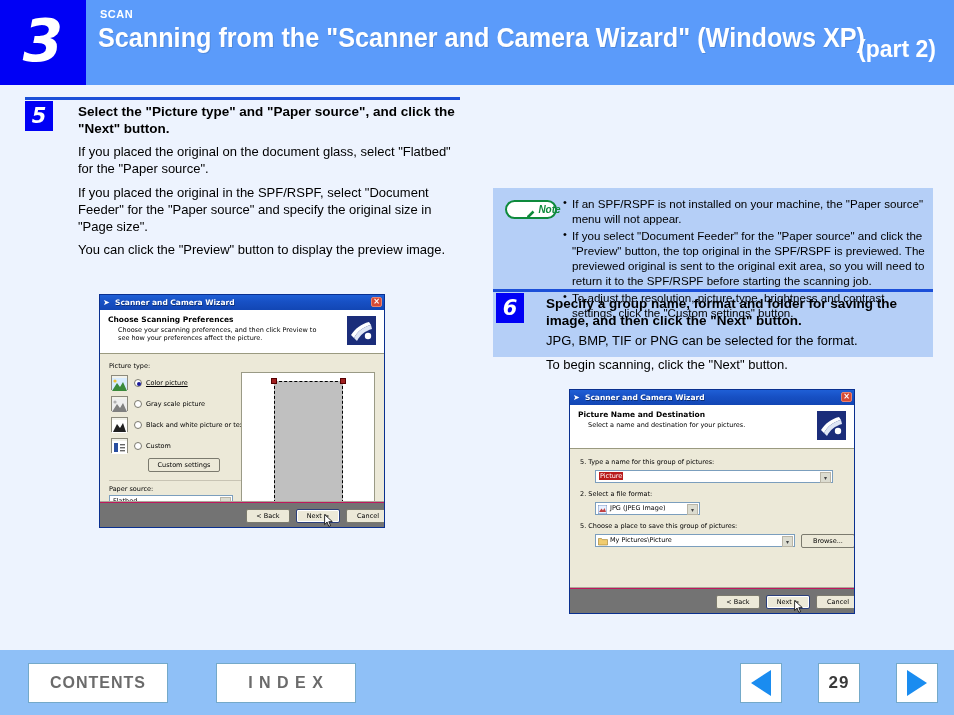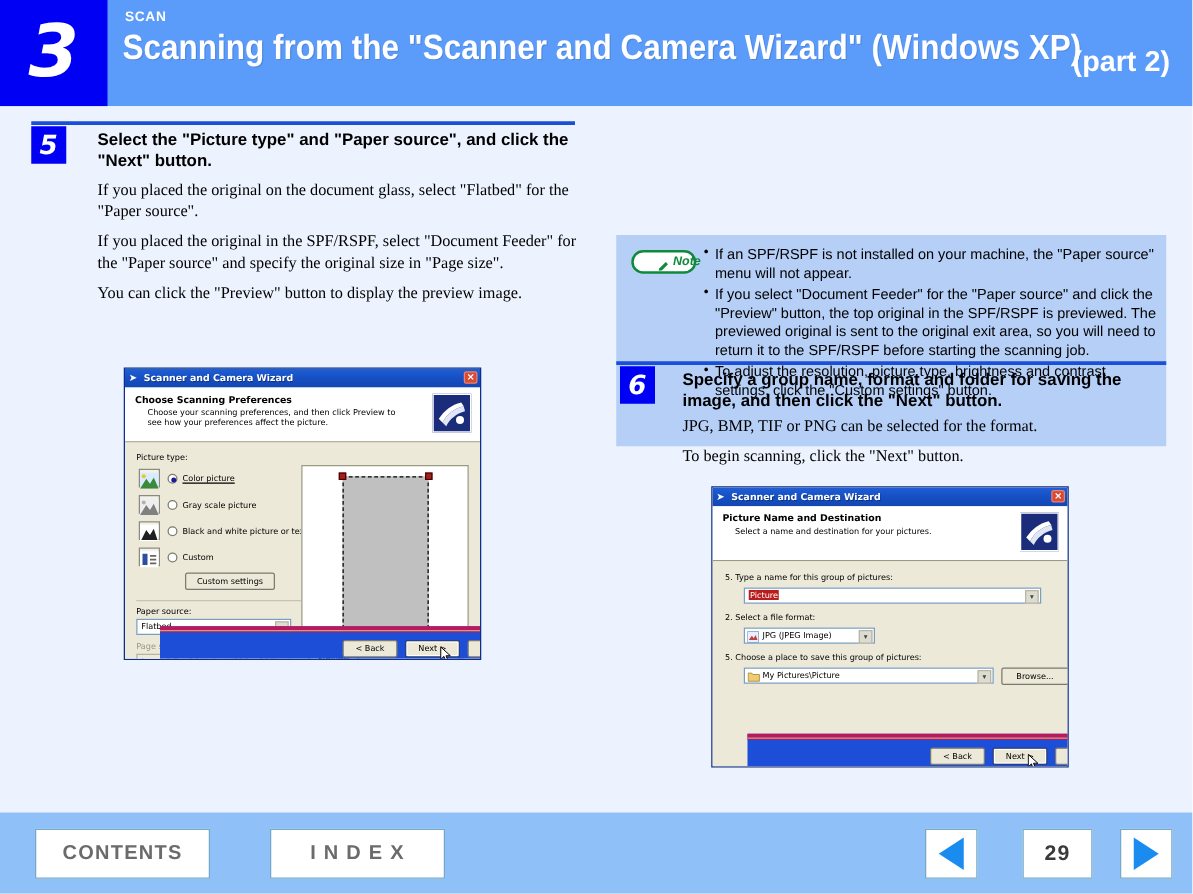--- a/index.html
+++ b/index.html
@@ -92,21 +92,21 @@
     font-weight: bold;
     color: #000000;
     line-height: 1.25;
   }
   .step-body {
     position: absolute;
     font-size: 13px;
     color: #000000;
     line-height: 1.3;
   }
-  .step-body p { margin: 0 0 7px 0; font-family: Liberation Serif, serif; }
+  .step-body p { margin: 0 0 7px 0; }
   .step-body p:last-child { margin-bottom: 0; }
 
   
   #note-box {
     position: absolute; left: 493px; top: 103px;
     width: 440px; height: 169px;
     background: #b5cff7;
   }
   #note-badge {
     position: absolute; left: 12px; top: 12px;
@@ -212,24 +212,23 @@
     border: 1px solid #ffffff;
     overflow: hidden;
   }
   .win-body {
     position: relative;
     background: #ece9d8;
   }
   .win-footer {
     position: absolute; left: 0; bottom: 0;
     width: 100%;
-    border-top: 5px solid #be185d;
-    background: #1d4ed8;
+    border-top: 2px solid #be185d;
+    background: #737373;
     height: 26px;
-    margin-left: 28px;
   }
   .win-footer::before {
     content: "";
     position: absolute; left: 0; top: -2px; width: 100%; height: 1px;
     background: #aca899;
   }
   .win-btn {
     position: absolute;
     background: #ece9d8;
     border: 1px solid #7b7a6e;
@@ -313,21 +312,21 @@
     border: 1px solid #74a9c9;
     display: flex; align-items: center; justify-content: center;
     color: #6b6b6b;
     font-size: 16px;
     font-weight: bold;
     letter-spacing: 1px;
   }
   #btn-contents { left: 28px; top: 663px; width: 140px; height: 40px; }
   #btn-index    { left: 216px; top: 663px; width: 140px; height: 40px; }
   #btn-prev     { left: 740px; top: 663px; width: 42px; height: 40px; }
-  #btn-pagenum  { left: 818px; top: 663px; width: 56px; height: 40px; font-size: 17px; color:#3a3a3a; }
+  #btn-pagenum  { left: 818px; top: 663px; width: 42px; height: 40px; font-size: 17px; color:#3a3a3a; }
   #btn-next     { left: 896px; top: 663px; width: 42px; height: 40px; }
   .tri-left, .tri-right {
     width: 0; height: 0;
     border-top: 13px solid transparent;
     border-bottom: 13px solid transparent;
   }
   .tri-left  { border-right: 20px solid #1a8cf0; }
   .tri-right { border-left: 20px solid #1a8cf0; }
 </style>
 </head>

